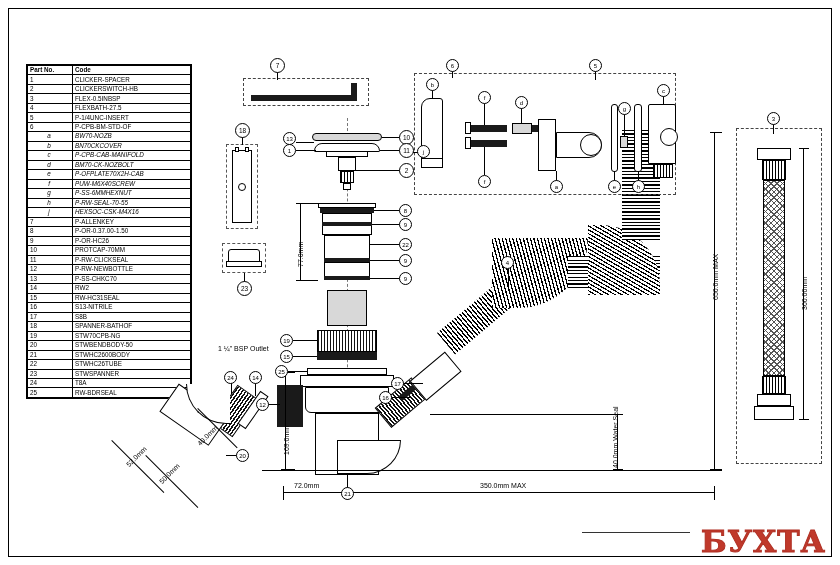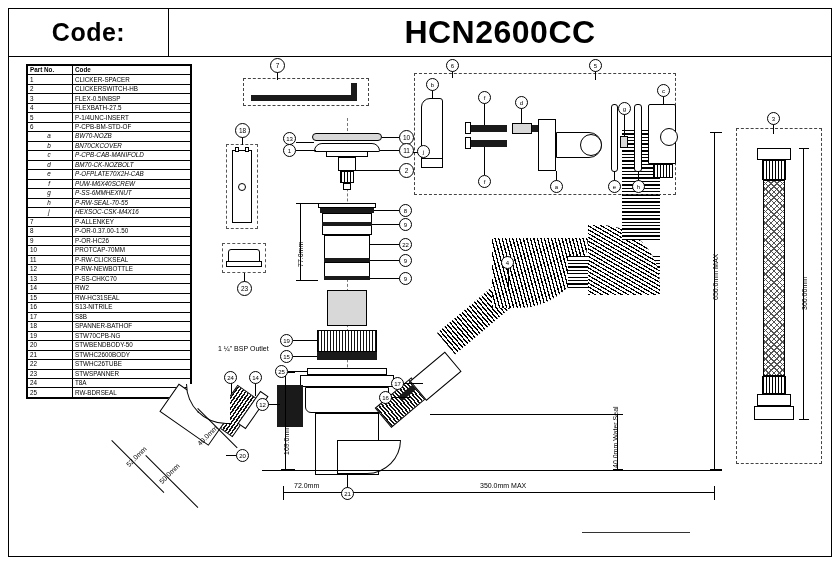--- a/index.html
+++ b/index.html
@@ -54,28 +54,20 @@
       font-size:30px;color:#c0392b;letter-spacing:1px;
       -webkit-text-stroke:1px #b03024;text-shadow:1px 1px 0 #fff;}
   .wmline{position:absolute;right:150px;bottom:32px;width:108px;height:1px;background:#333;}
 </style>
 </head>
 <body>
 
 <div id="sheet">
   <div class="border"></div>
 
-  <div class="titlebar">
-    <div class="code-cell">
-      <span>Code:</span>
-    </div>
-    <div class="code-val">
-      <span>HCN2600CC</span>
-    </div>
-  </div>
 
   <div class="parts">
     <table>
       <thead>
         <tr>
           <th class="cno">Part No.</th>
           <th class="ccode">Code</th>
         </tr>
       </thead>
       <tbody id="parts-body">
@@ -442,13 +434,14 @@
   <div class="pc" style="left:754px;top:406px;width:40px;height:14px;"></div>
   <div class="ld v" style="left:773px;top:124px;height:10px;"></div>
   <div class="bal sm" style="left:767px;top:112px;">3</div>
 
   <div class="dim v" style="left:803px;top:148px;height:272px;"></div>
   <div class="dim h" style="left:799px;top:148px;width:10px;"></div>
   <div class="dim h" style="left:799px;top:419px;width:10px;"></div>
   <div class="lblv" style="left:801px;top:310px;">300.00mm</div>
 
   <div class="wmline"></div>
+  <div class="wm">БУХТА</div>
 </div>
 
 </body></html>

